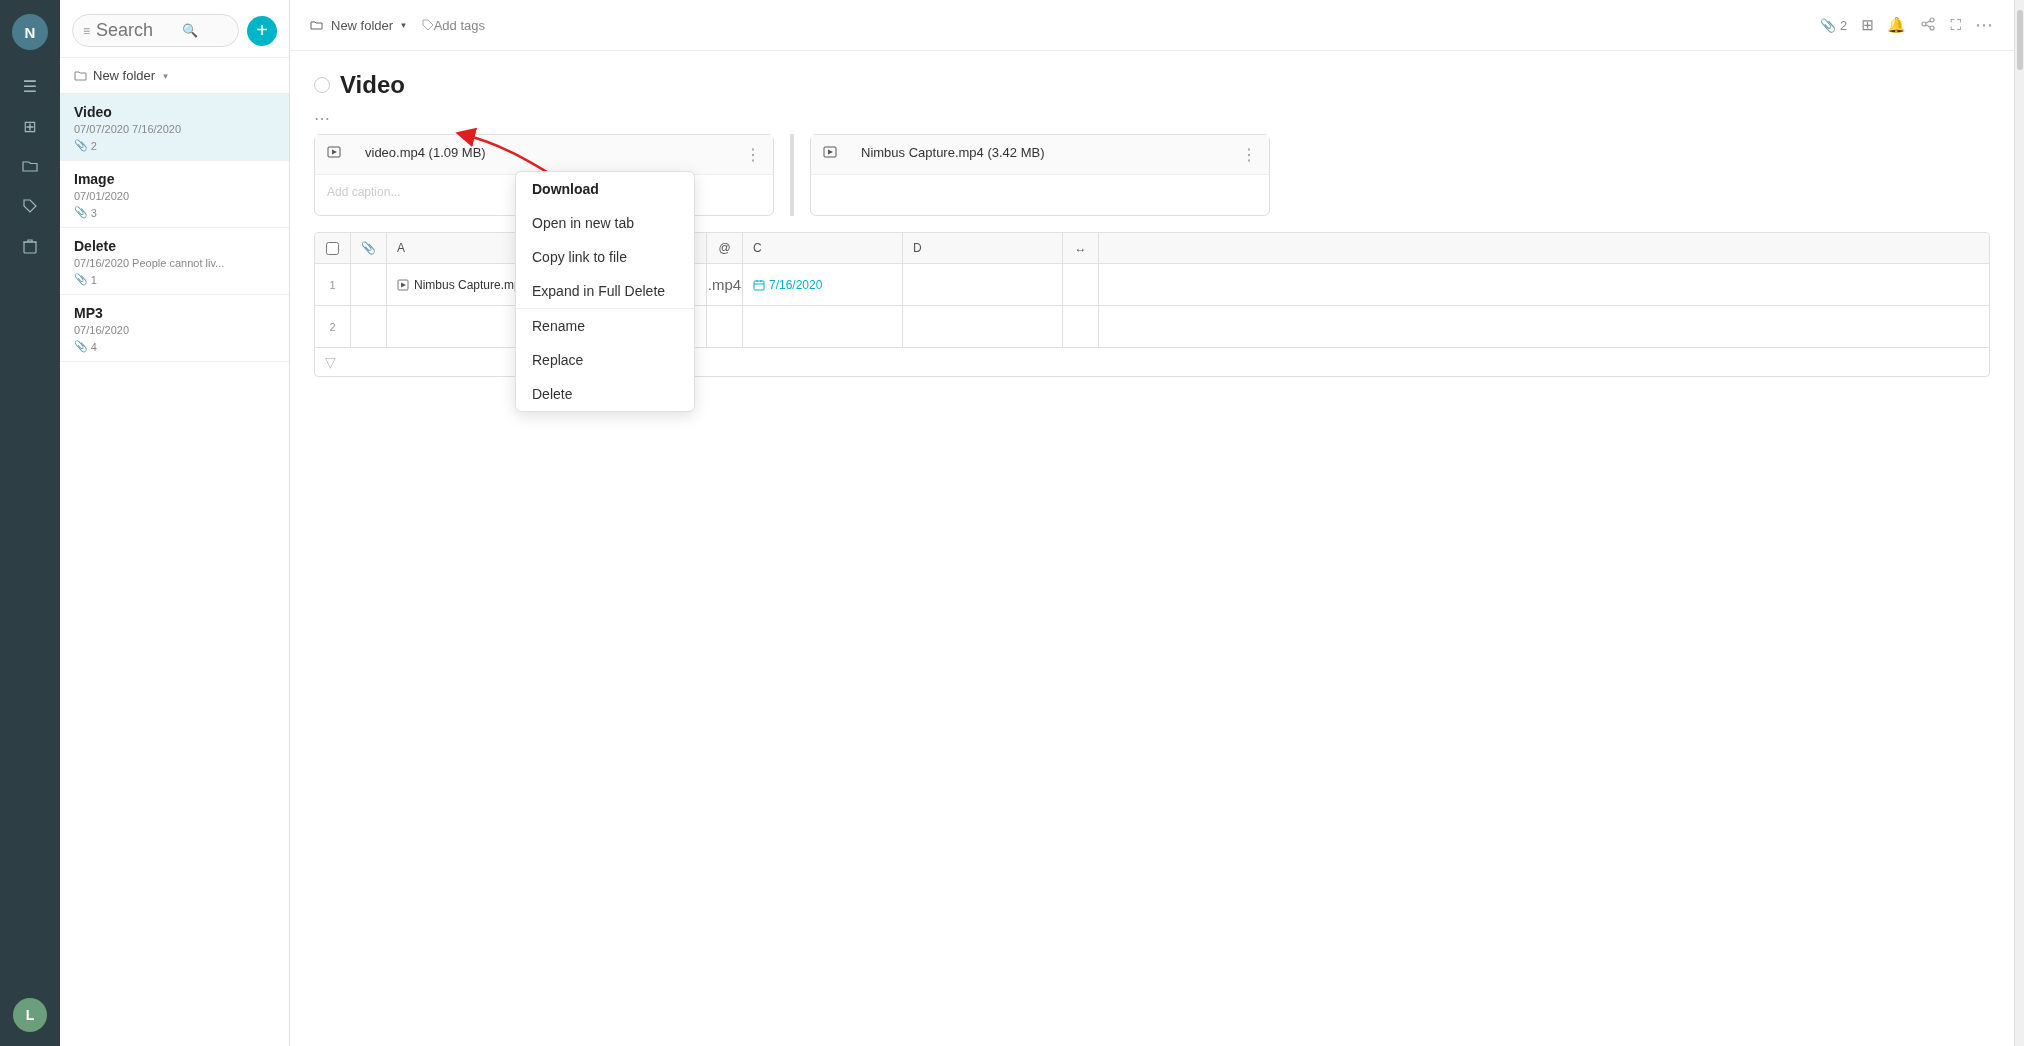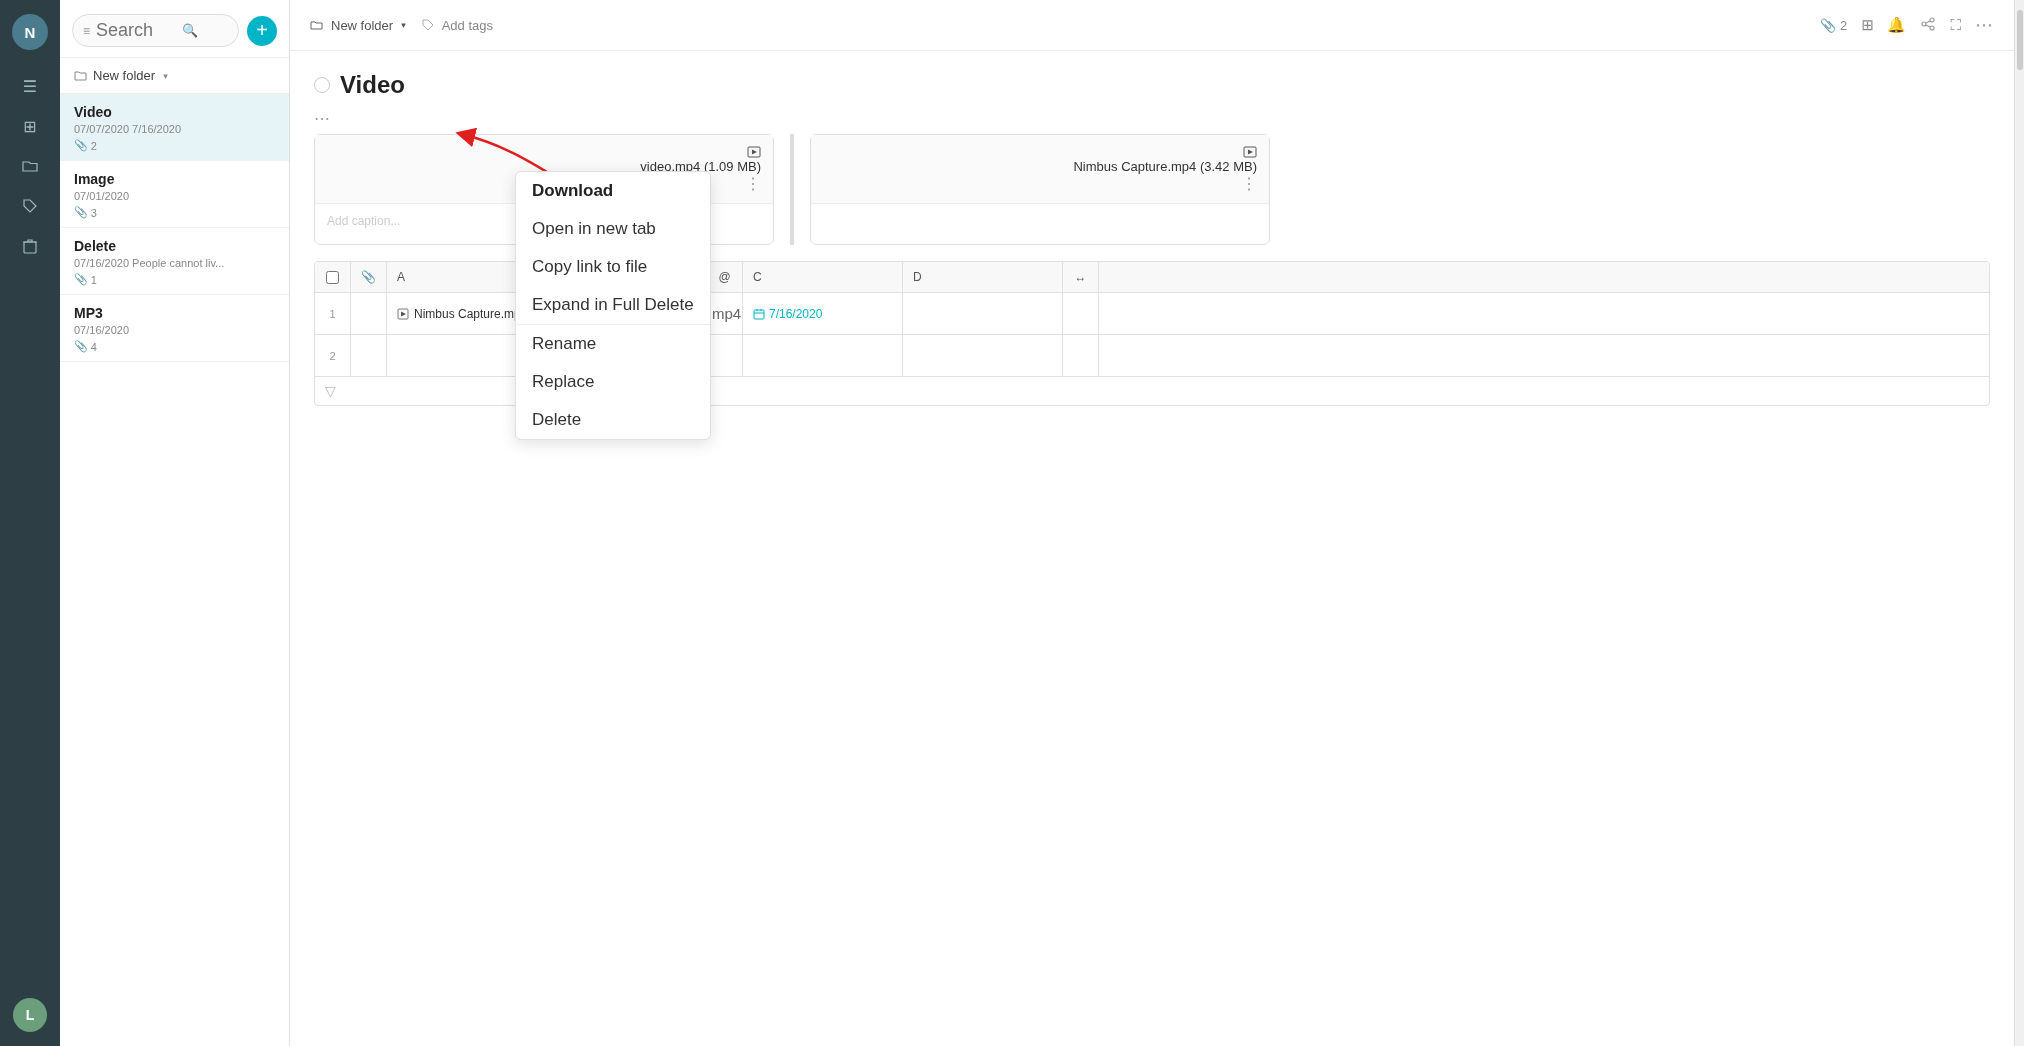--- a/index.html
+++ b/index.html
@@ -111,21 +111,21 @@
     .breadcrumb {
       display: flex;
       align-items: center;
       gap: 8px;
       font-size: 13px;
       color: #555;
     }
     .tags-btn {
       display: flex;
       align-items: center;
-      gap: 8px;
+      gap: 0;
       font-size: 13px;
       color: #888;
       cursor: pointer;
       margin-left: 4px;
     }
     .header-actions {
       margin-left: auto;
       display: flex;
       align-items: center;
       gap: 14px;
@@ -158,26 +158,25 @@
     .video-card {
       border: 1px solid #e0e0e0;
       border-radius: 6px;
       overflow: visible;
       position: relative;
       flex: 1;
       max-width: 460px;
     }
     .video-card-header {
       display: flex;
-      align-items: flex-end;
+      align-items: flex-start;
       padding: 10px 12px;
-      gap: 0;
+      gap: 24px;
       background: #fafafa;
       border-bottom: 1px solid #eee;
-      flex-direction: column;
     }
     .video-name { font-size: 13px; color: #333; flex: 1; }
     .video-more { font-size: 16px; color: #999; cursor: pointer; }
     .video-card-body {
       padding: 10px 12px;
       font-size: 12px;
       color: #bbb;
       min-height: 40px;
     }
     .video-card-divider {
@@ -248,21 +247,21 @@
       background: #fff;
       border: 1px solid #e0e0e0;
       border-radius: 6px;
       box-shadow: 0 4px 16px rgba(0,0,0,0.12);
       z-index: 1000;
       min-width: 180px;
       overflow: hidden;
     }
     .context-menu-item {
       padding: 9px 16px;
-      font-size: 17px;
+      font-size: 14px;
       color: #333;
       cursor: pointer;
       display: flex;
       align-items: center;
     }
     .context-menu-item.active { font-weight: 600; color: #222; }
     .context-menu-divider { height: 1px; background: #eee; }
 
     
     .scrollbar-area {

